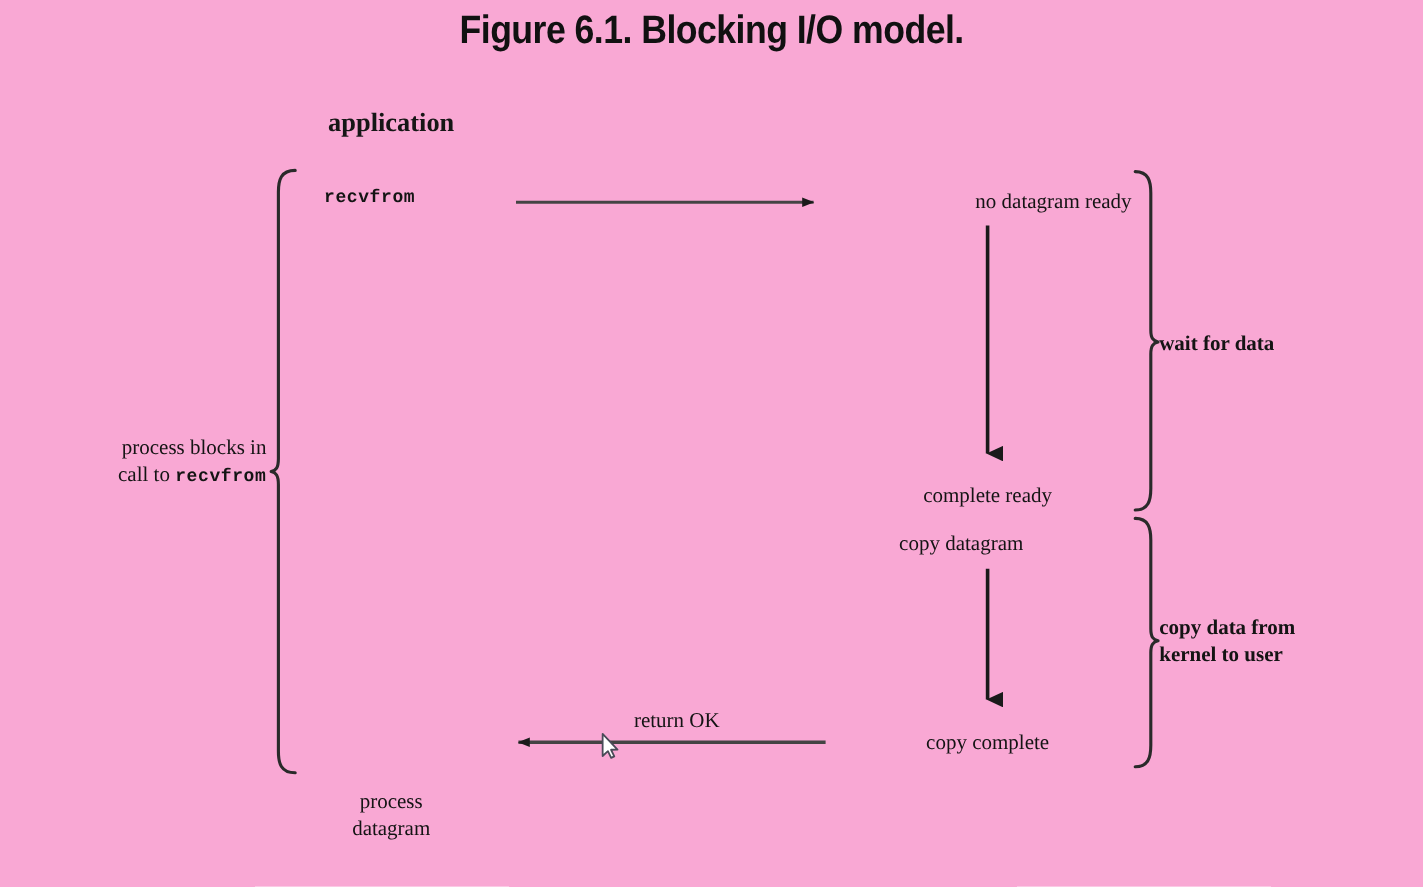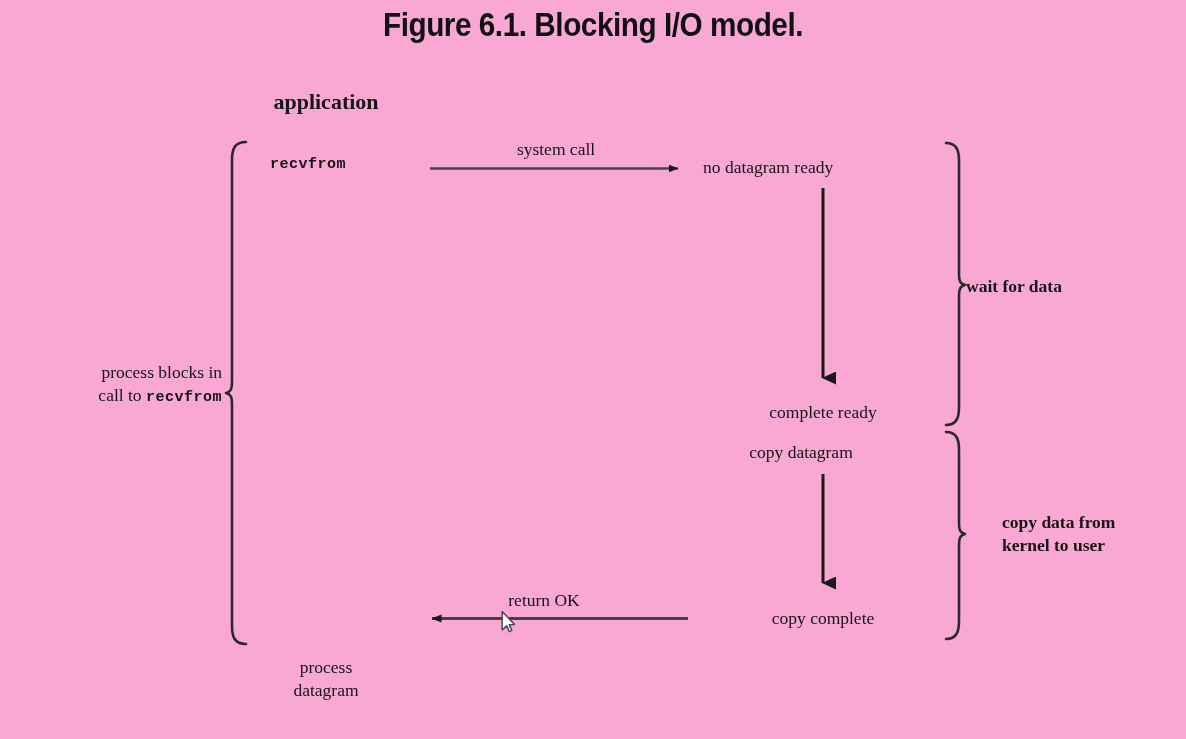--- a/index.html
+++ b/index.html
@@ -66,36 +66,36 @@
   
   #label-recvfrom   { left: 270px; top: 155px; }
   #label-process-datagram {
     left: 226px; top: 633px; width: 200px; text-align: center; margin-top: 23px;
   }
   #label-process-blocks {
     left: 20px; top: 361px; width: 202px; text-align: right;
   }
 
   
-  #label-no-datagram-ready { left: 703px; top: 156px; width: 240px; text-align: left; }
+  #label-no-datagram-ready { left: 703px; top: 156px; width: 240px; text-align: right; }
   #label-datagram-ready    { left: 703px; top: 401px; width: 240px; text-align: center; }
   #label-copy-datagram     { left: 681px; top: 441px; width: 240px; text-align: center; }
   #label-copy-complete     { left: 703px; top: 607px; width: 240px; text-align: center; }
 
   
   #label-wait-for-data {
     left: 966px; top: 275px; font-weight: bold;
   }
   #label-copy-data-from-kernel {
-    left: 1002px; top: 511px; font-weight: bold;
+    left: 966px; top: 511px; font-weight: bold;
   }
 
   
   #label-system-call { left: 456px; top: 138px; width: 200px; text-align: center; }
-  #label-return-ok   { left: 444px; top: 589px; width: 200px; text-align: center; }
+  #label-return-ok   { left: 464px; top: 589px; width: 200px; text-align: center; }
 
   
   #vector-layer {
     left: 0; top: 0;
     width: 1186px; height: 739px;
     pointer-events: none;
   }
 
   
   #mouse-cursor {
@@ -137,21 +137,20 @@
 
   <div class="abs lbl" id="label-copy-complete">copy complete</div>
 
   <div class="abs lbl" id="label-wait-for-data">wait for data</div>
 
   <div class="abs lbl" id="label-copy-data-from-kernel">
     <div>copy data from</div>
     <div>kernel to user</div>
   </div>
 
-  <div class="abs lbl" id="label-system-call">system call</div>
 
   <div class="abs lbl" id="label-return-ok">return OK</div>
 
   <svg class="abs" id="vector-layer" viewBox="0 0 1186 739">
     <defs>
       <marker id="arrowhead-right" markerWidth="11" markerHeight="11" refX="9.5" refY="4" orient="auto" markerUnits="userSpaceOnUse">
         <path d="M 0,0 L 10,4 L 0,8 z" fill="#1a1a1a"></path>
       </marker>
       <marker id="arrowhead-left" markerWidth="11" markerHeight="11" refX="9.5" refY="4" orient="auto" markerUnits="userSpaceOnUse">
         <path d="M 0,0 L 10,4 L 0,8 z" fill="#1a1a1a"></path>

